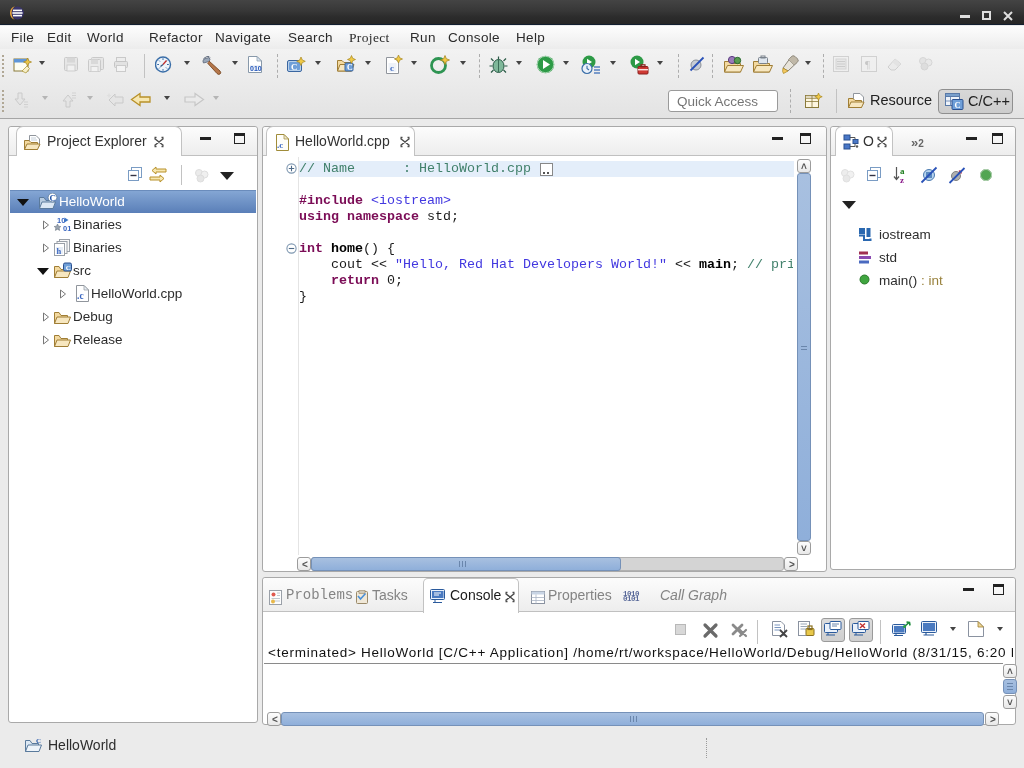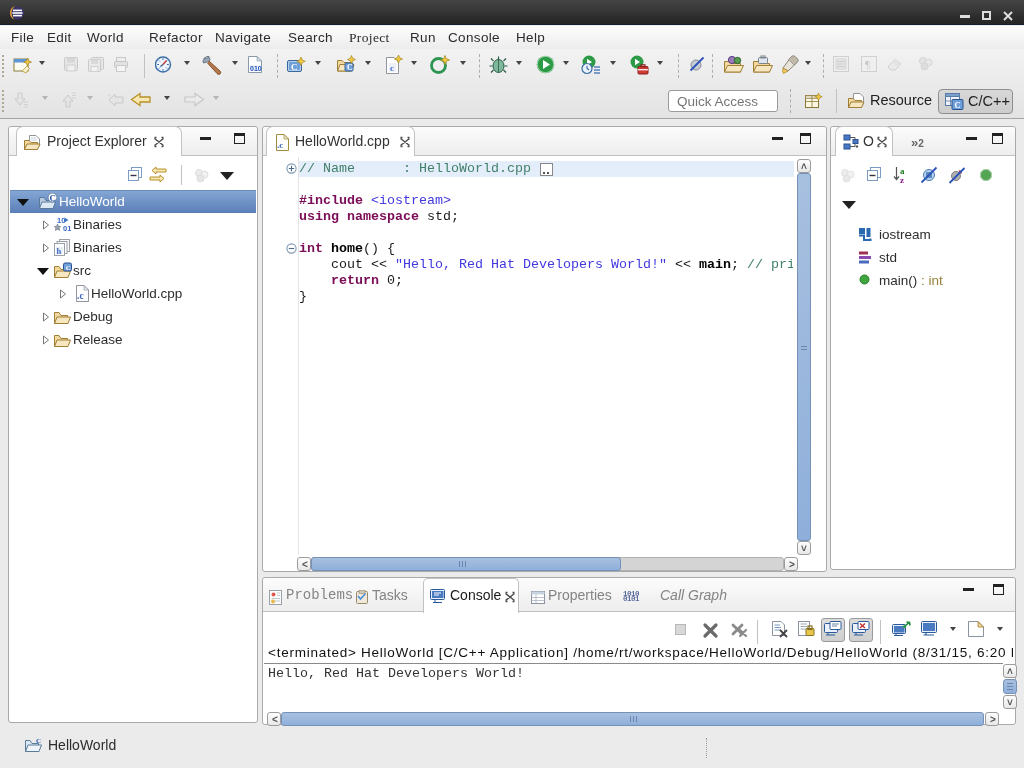--- a/index.html
+++ b/index.html
@@ -605,21 +605,20 @@
  </svg>
  <div class="caret" style="left:687px;top:49px;"></div>
  <svg class="abs" style="left:704px;top:42px;" width="18" height="18">
   <path d="M1.5 1.5 H11 L16.5 7 V16.5 H1.5 Z" fill="#fff" stroke="#8a92a0"></path>
   <path d="M11 1.5 L16.5 7 H11 Z" fill="#f0d898" stroke="#a08030" stroke-width="0.8"></path>
  </svg>
  <div class="caret" style="left:734px;top:49px;"></div>
 
  <div class="abs" style="left:5px;top:67px;width:745px;height:17px;overflow:hidden;font-size:13.5px;letter-spacing:0.75px;color:#111;white-space:nowrap;">&lt;terminated&gt; HelloWorld [C/C++ Application] /home/rt/workspace/HelloWorld/Debug/HelloWorld (8/31/15, 6:20 PM)</div>
  <div class="abs" style="left:1px;top:85px;width:739px;height:1px;background:#8a8a8a;"></div>
- <div class="abs" style="left:5px;top:88px;font-family:'Liberation Mono',monospace;font-size:13.34px;color:#333;">Hello, Red Hat Developers World!</div>
 
  <div class="sbtn" style="left:740px;top:86px;width:14px;height:14px;">
       <span class="arr" style="left:3px;top:1px;">˄</span>
     </div>
  <div class="sthumb" style="left:740px;top:101px;width:14px;height:15px;"></div>
  <div class="abs" style="left:744px;top:105px;width:6px;height:1px;background:#6a86ac;box-shadow:0 3px #6a86ac,0 6px #6a86ac;"></div>
  <div class="sbtn" style="left:740px;top:117px;width:14px;height:14px;">
       <span class="arr" style="left:3px;top:1px;">˅</span>
     </div>
 

